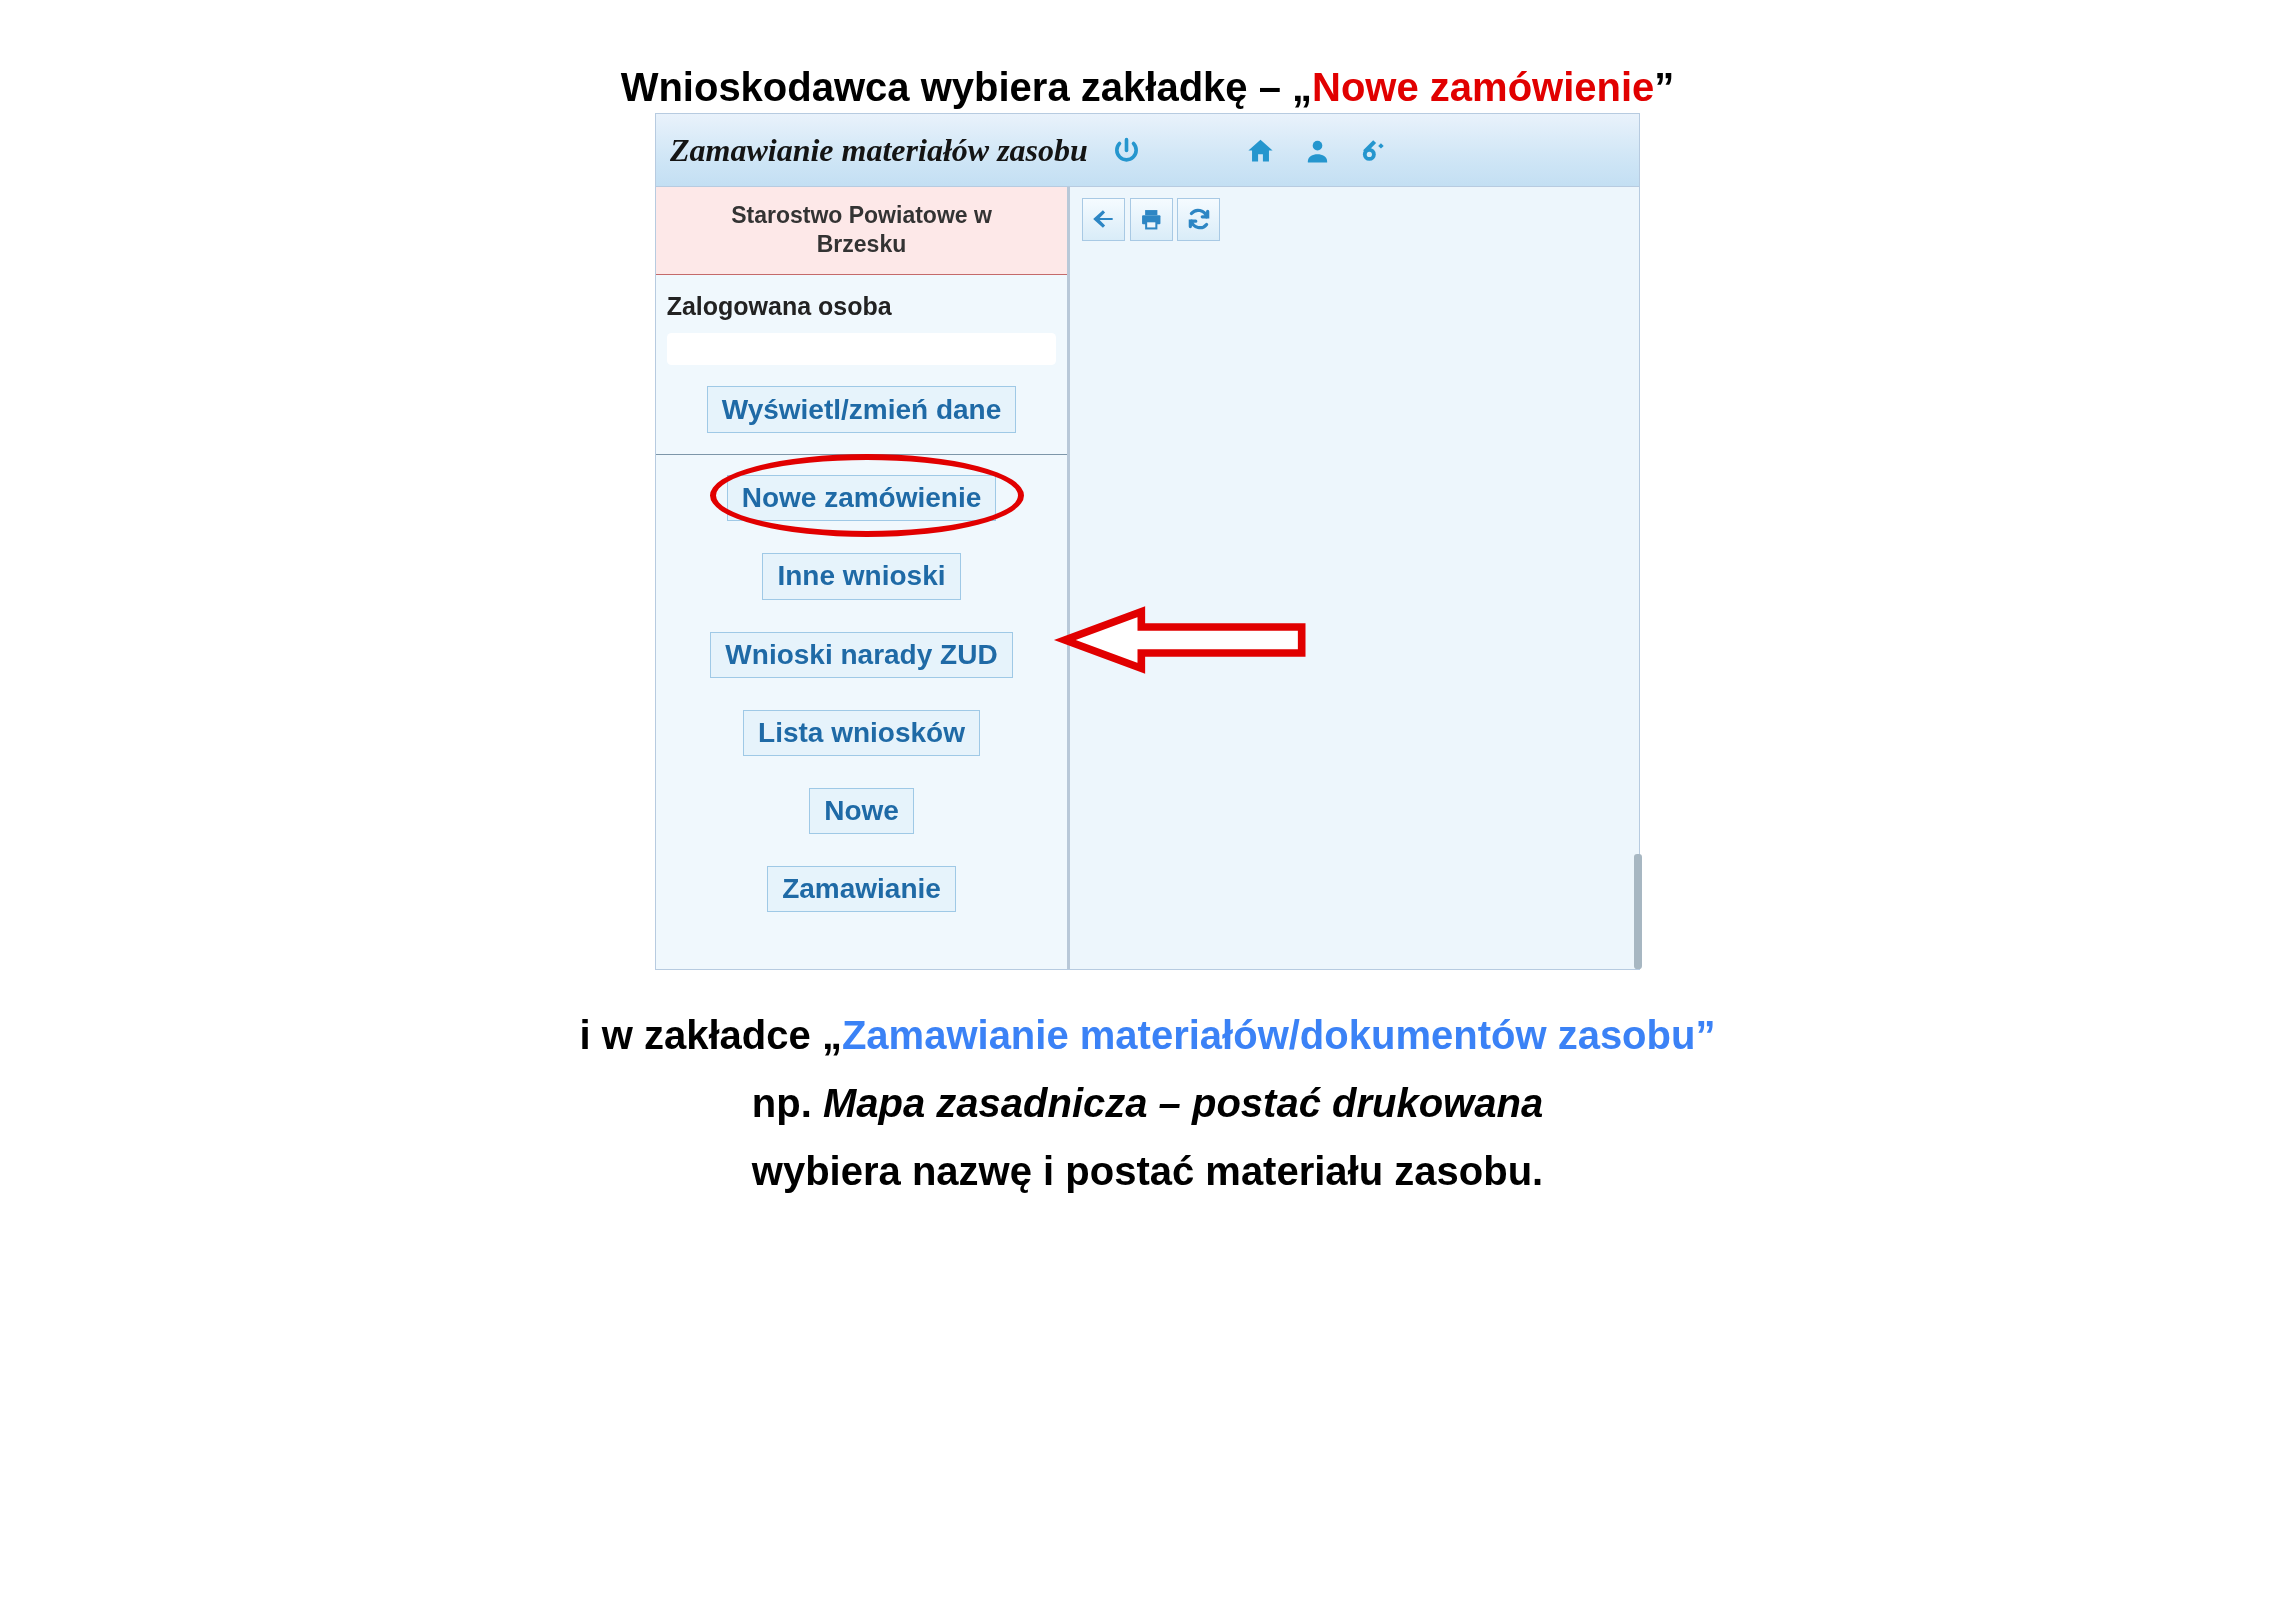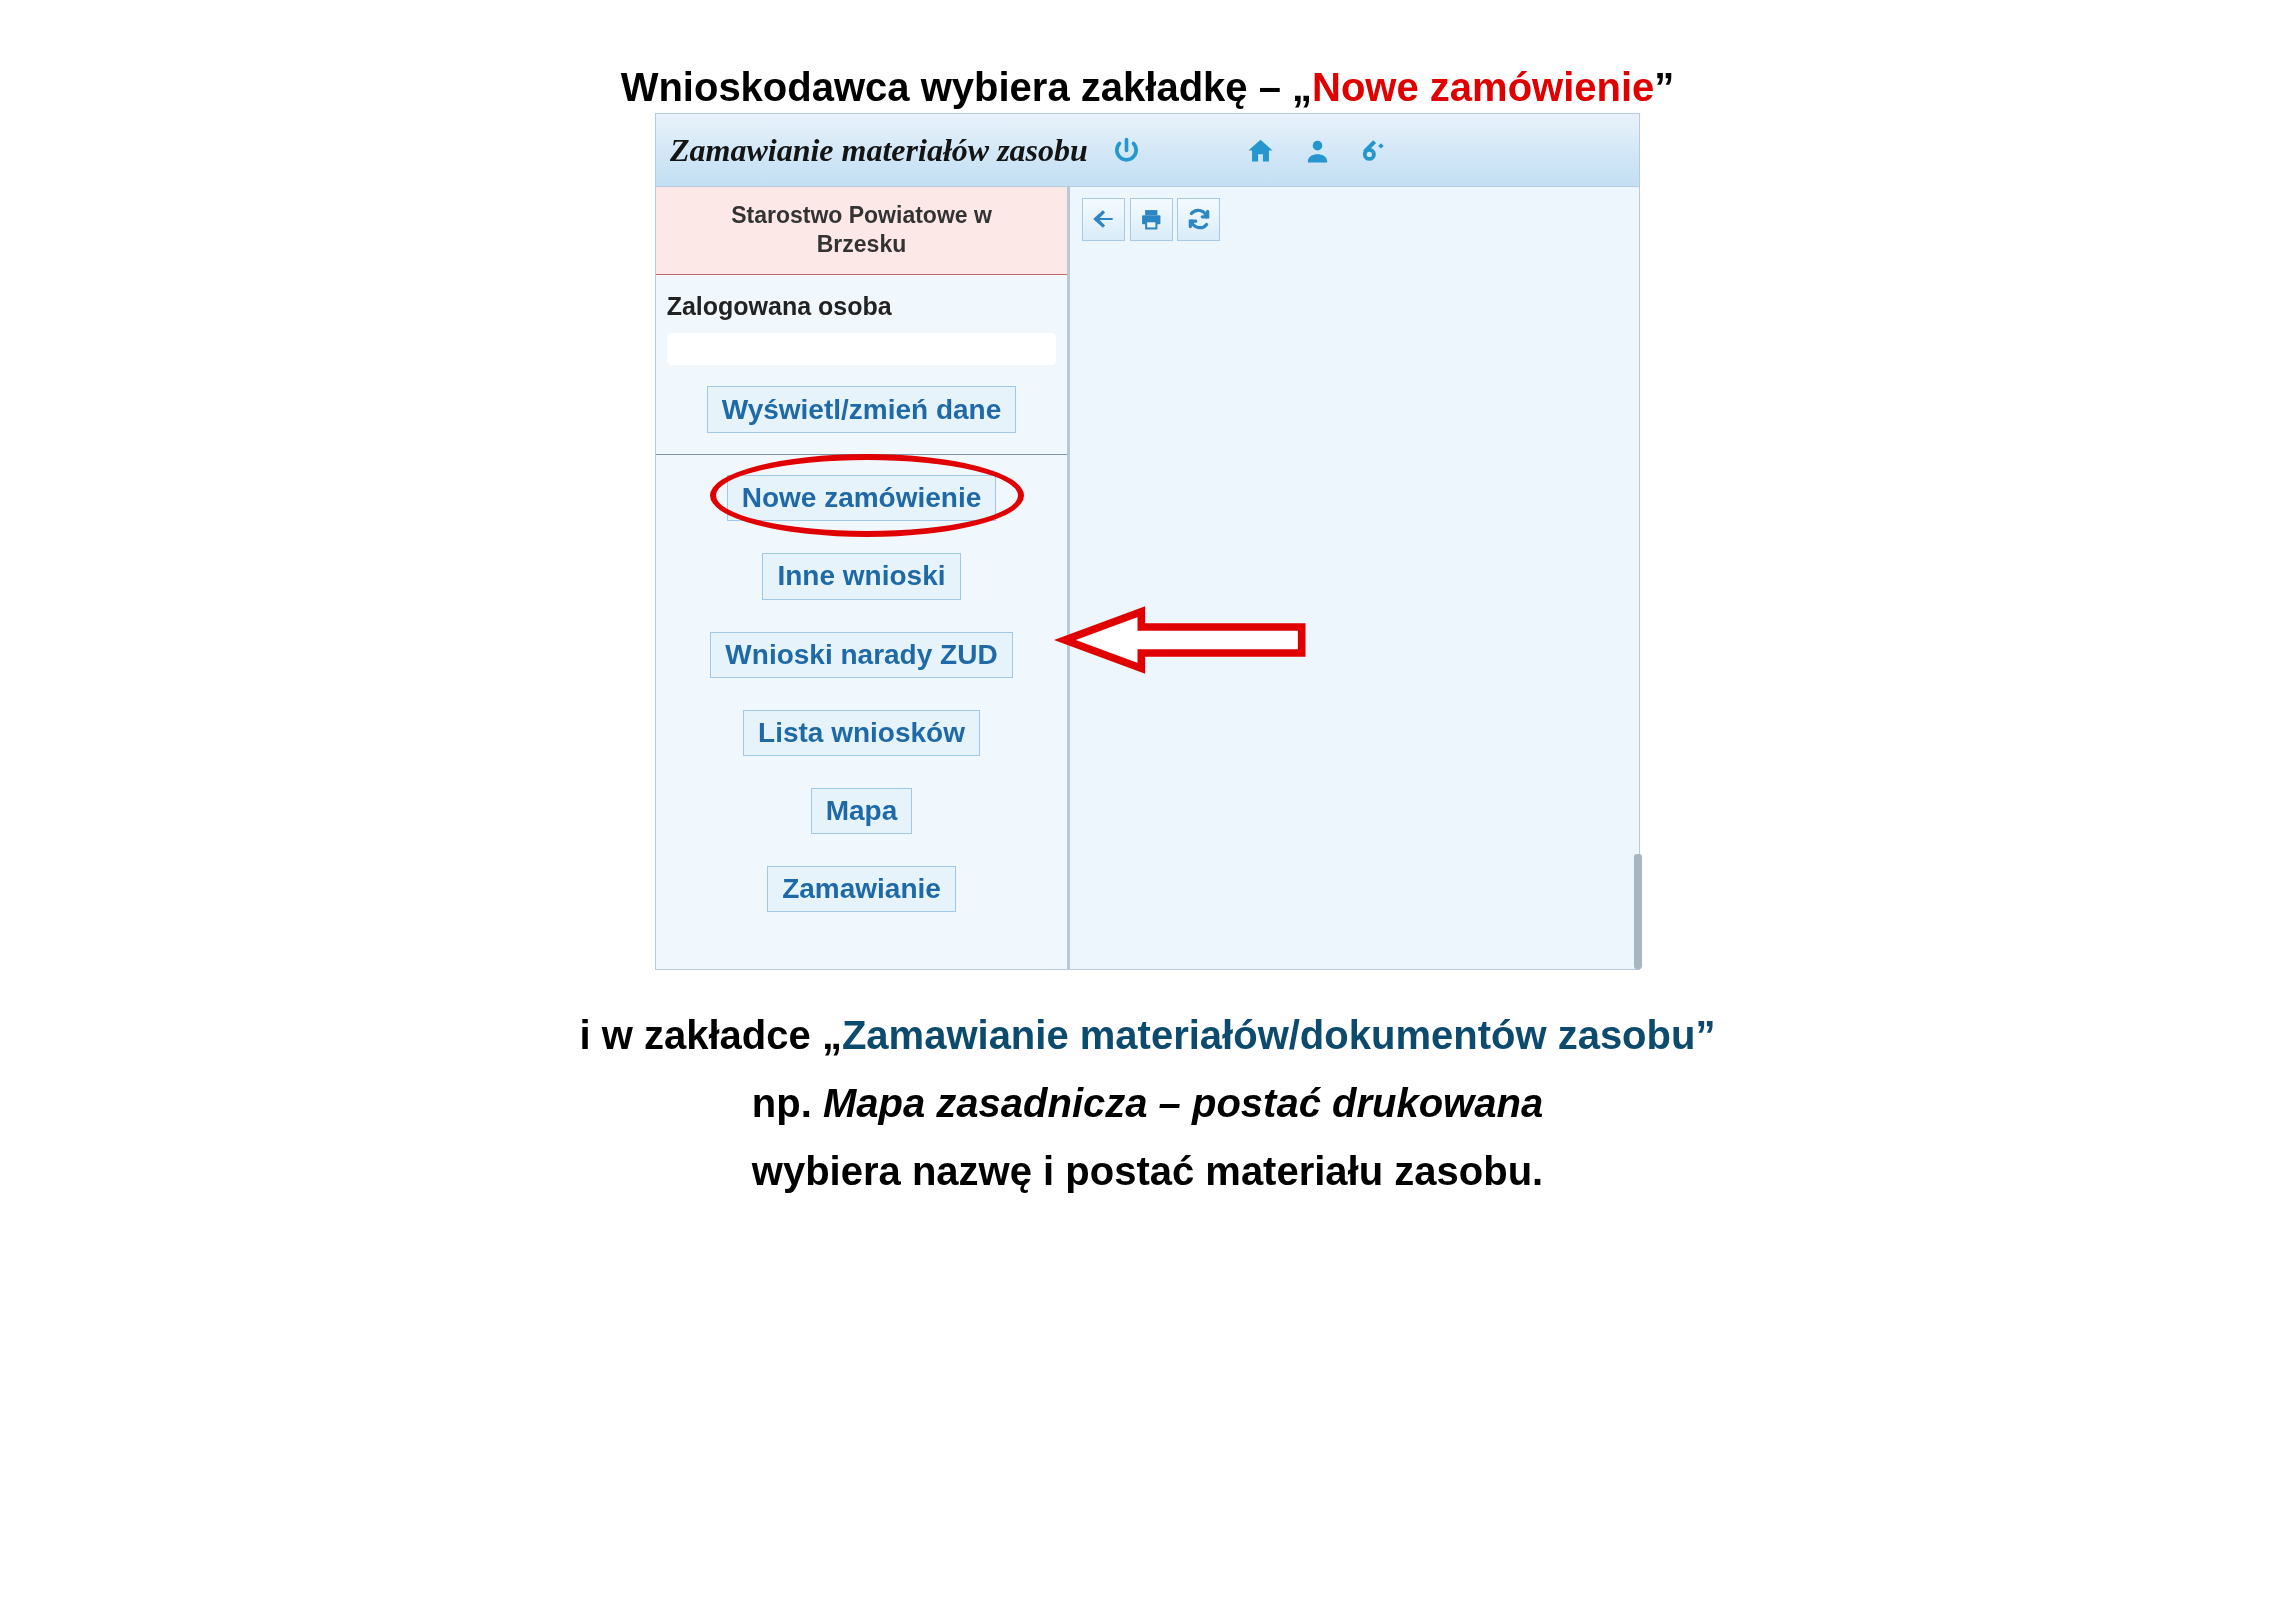--- a/index.html
+++ b/index.html
@@ -20,21 +20,21 @@
       line-height: 1.3;
     }
     .heading .red { color: #e10000; }
     .below-text {
       text-align: center;
       font-weight: bold;
       font-size: 40px;
       line-height: 1.7;
       margin-top: 31px;
     }
-    .below-text .red { color: #0c4a6e; }
+    .below-text .red { color: #3b82f6; }
     .below-text .italic { font-style: italic; }
 
     .screenshot-wrap {
       display: flex;
       justify-content: center;
     }
     .screenshot {
       width: 985px;
       background: #0369a1;
       border: 0.8px solid #b7cbe0;
@@ -232,21 +232,21 @@
             <span class="link-btn">Wyświetl/zmień dane</span>
           </div>
 
           <div class="sidebar-sep"></div>
 
           <div class="nav-list" style="position:relative;">
             <span class="link-btn">Nowe zamówienie</span>
             <span class="link-btn">Inne wnioski</span>
             <span class="link-btn">Wnioski narady ZUD</span>
             <span class="link-btn">Lista wniosków</span>
-            <span class="link-btn">Mapa</span>
+            <span class="link-btn">Nowe</span>
             <span class="link-btn">Zamawianie</span>
 
             <div class="annot-ellipse" style="left:54px; top:-21.5px; width:314px; height:83px;"></div>
           </div>
         </div>
 
         <div class="content-area">
           <div class="content-toolbar">
             <span class="tool-btn">
               <svg viewBox="0 0 24 24" width="26" height="26" fill="currentColor">

